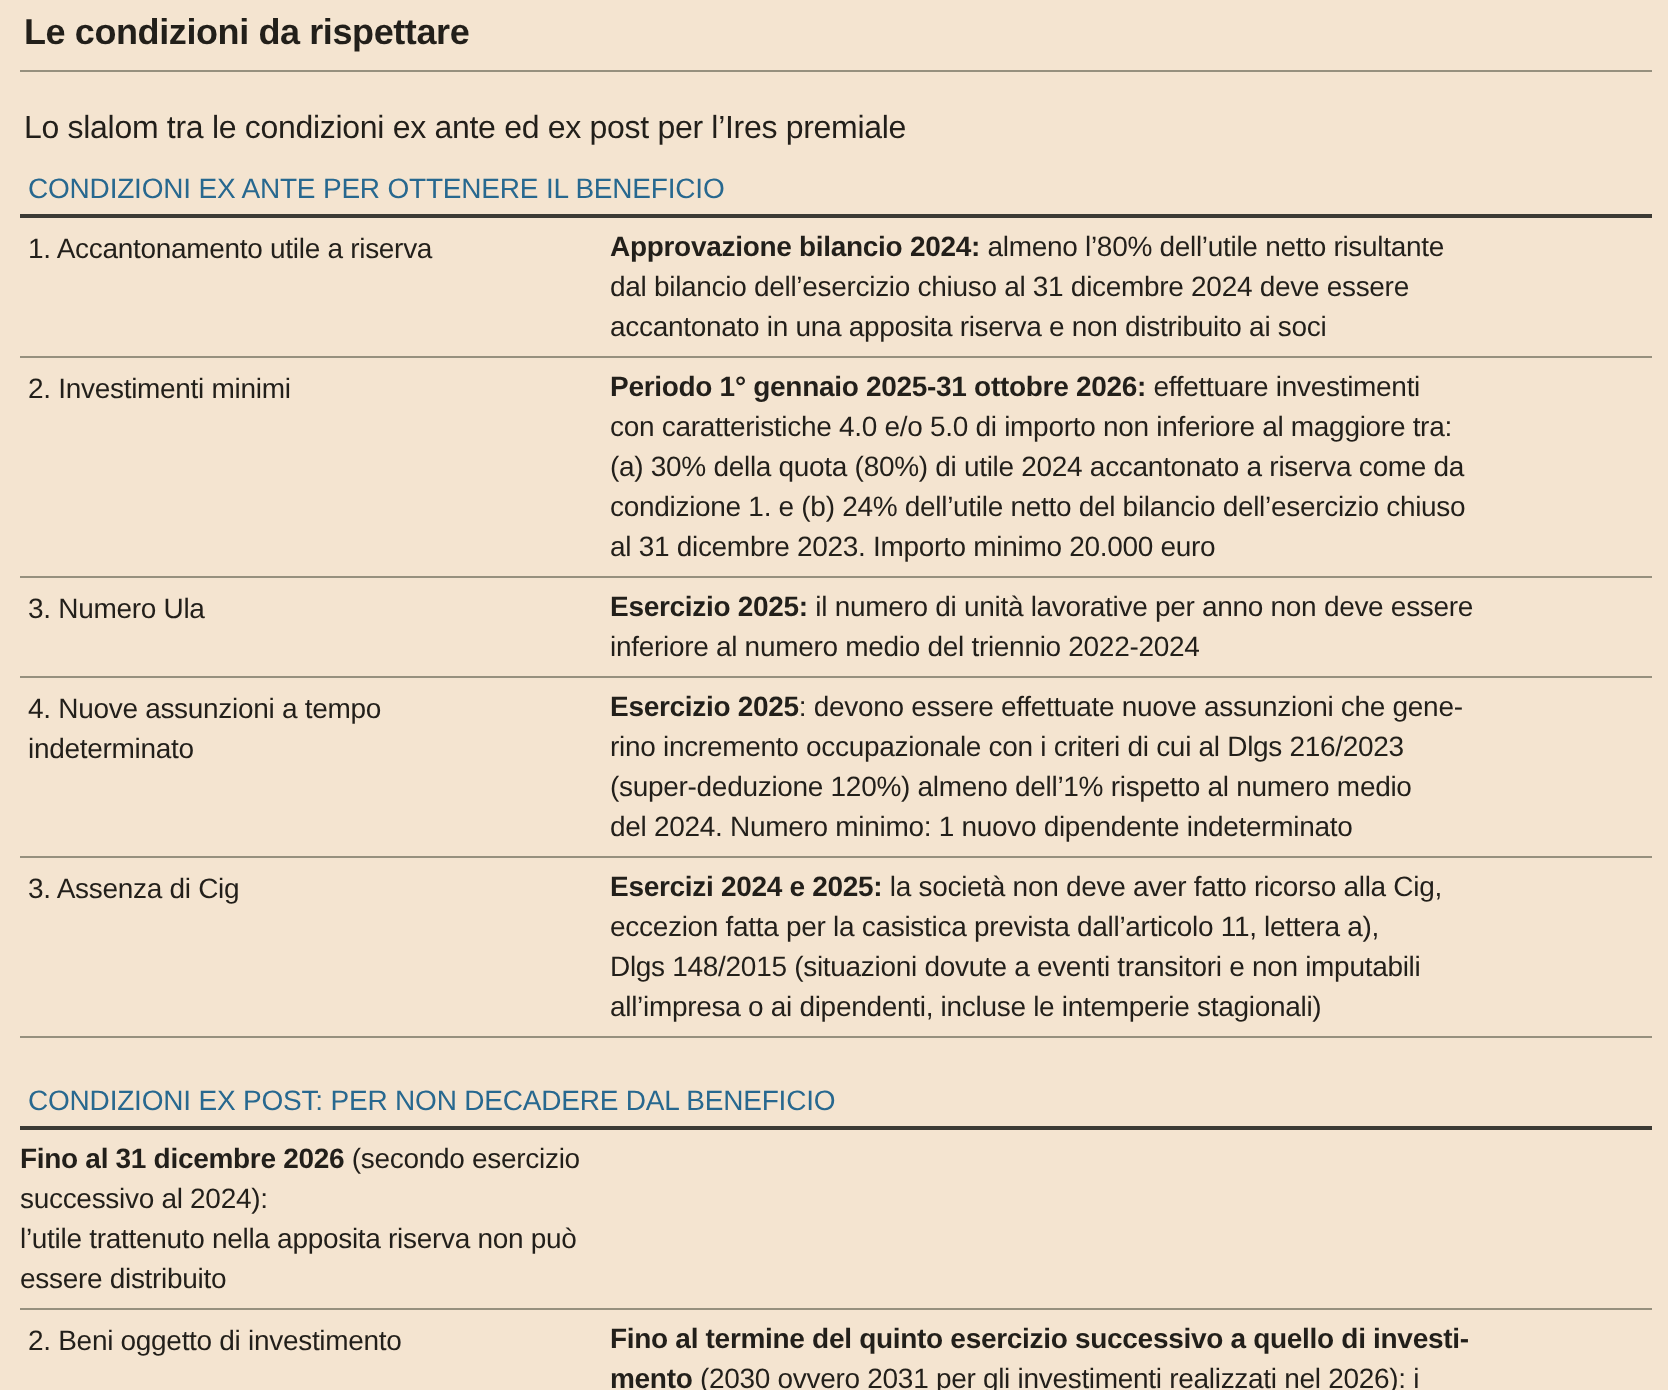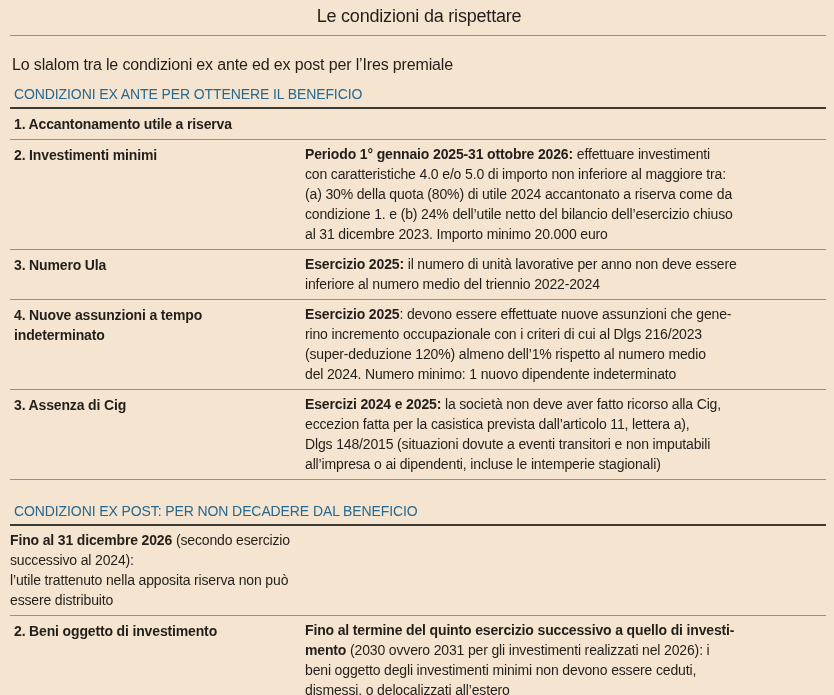--- a/index.html
+++ b/index.html
@@ -14,23 +14,22 @@
   body{
     width:834px;height:695px;overflow:hidden;
     background:var(--bg);
     color:var(--text);
     font-family:"Liberation Sans","DejaVu Sans",sans-serif;
     letter-spacing:-0.15px;
   }
   .page{padding:5px 8px 0 10px;}
   .page-title{
     margin:0 0 0 2px;
-    font-size:18px;line-height:23px;font-weight:normal;
+    font-size:18px;line-height:23px;font-weight:bold;
     letter-spacing:-0.2px;
-    text-align:center;
   }
   .title-rule{
     margin-top:7px;border:0;border-top:1px solid var(--divider);
   }
   .subtitle{
     margin:20px 0 0 2px;
     font-size:16px;line-height:18px;
   }
   .section-header{
     margin:12px 0 5px 4px;
@@ -40,21 +39,21 @@
   }
   .section + .section .section-header{margin-top:23px;}
   .section-rule{height:0;border-top:2px solid var(--rule);}
   .row{
     display:grid;
     grid-template-columns:295px 1fr;
     padding:4px 0 5px 0;
     border-bottom:1px solid var(--divider);
   }
   .row-term{
-    font-weight:bold;font-size:14px;line-height:20px;
+    font-weight:normal;font-size:14px;line-height:20px;
     padding-left:4px;padding-top:1px;
     white-space:pre-line;
   }
   .row-desc{
     font-size:14px;line-height:20px;
     white-space:pre-line;
     padding-right:2px;
   }
   .desc-lead{font-weight:bold;}
 </style>
@@ -64,20 +63,23 @@
 <div class="page">
   <h1 class="page-title">Le condizioni da rispettare</h1>
   <hr class="title-rule">
   <p class="subtitle">Lo slalom tra le condizioni ex ante ed ex post per l’Ires premiale</p>
   <div id="sections">
       <div class="section">
         <div class="section-header">CONDIZIONI EX ANTE PER OTTENERE IL BENEFICIO</div>
         <div class="section-rule"></div>
         <div class="row">
           <div class="row-term">1. Accantonamento utile a riserva</div>
+          <div class="row-desc"><span class="desc-lead">Approvazione bilancio 2024: </span><span class="desc-body">almeno l’80% dell’utile netto risultante
+dal bilancio dell’esercizio chiuso al 31 dicembre 2024 deve essere
+accantonato in una apposita riserva e non distribuito ai soci</span></div>
         </div>
         <div class="row">
           <div class="row-term">2. Investimenti minimi</div>
           <div class="row-desc"><span class="desc-lead">Periodo 1° gennaio 2025-31 ottobre 2026: </span><span class="desc-body">effettuare investimenti
 con caratteristiche 4.0 e/o 5.0 di importo non inferiore al maggiore tra:
 (a) 30% della quota (80%) di utile 2024 accantonato a riserva come da
 condizione 1. e (b) 24% dell’utile netto del bilancio dell’esercizio chiuso
 al 31 dicembre 2023. Importo minimo 20.000 euro</span></div>
         </div>
         <div class="row">

